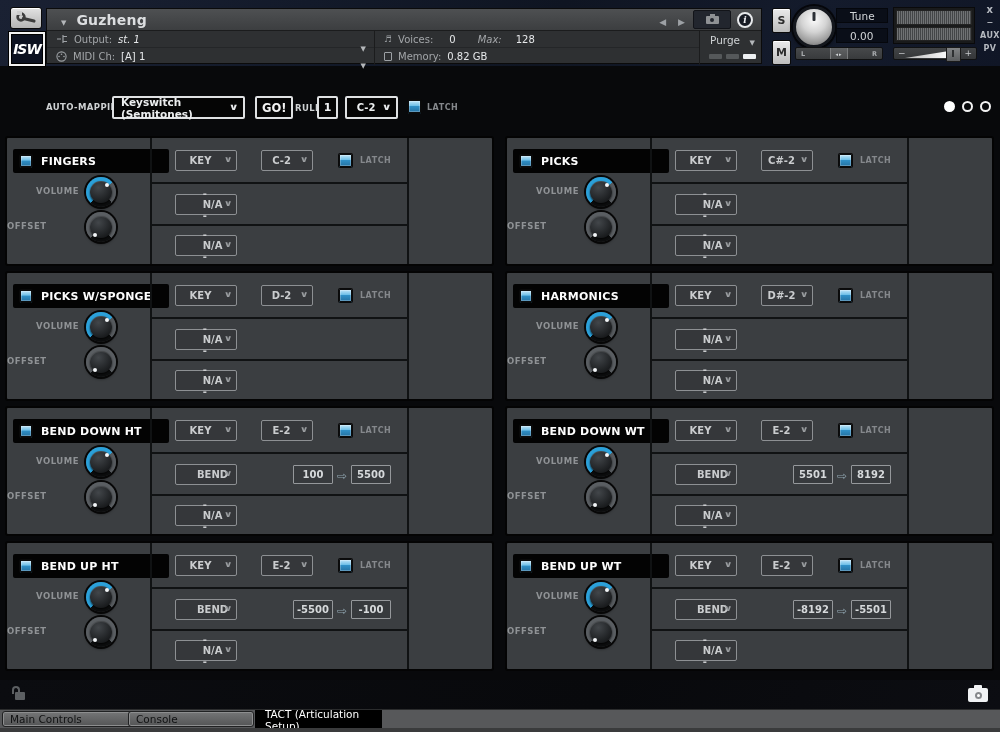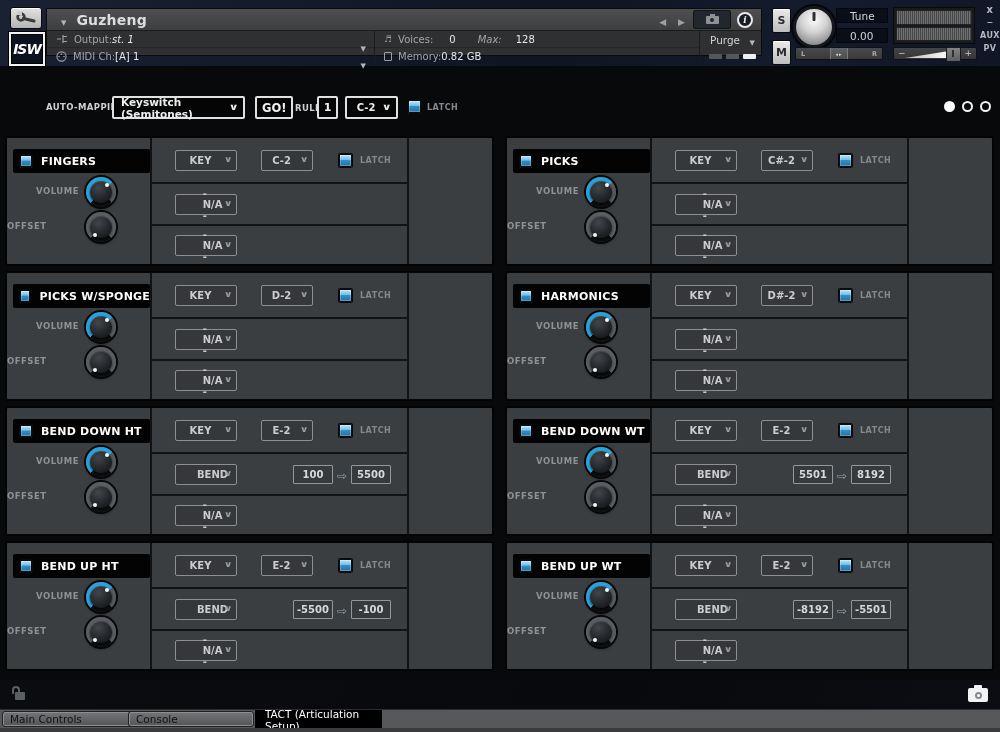--- a/index.html
+++ b/index.html
@@ -10,21 +10,21 @@
   .topstrip{position:absolute;left:0;top:0;width:1000px;height:66px;
     background:linear-gradient(115deg,#1a2133 0%,#131a2a 30%,#0f1522 55%,#141b2c 80%,#101626 100%);}
   .wrench-btn{position:absolute;left:10px;top:7px;width:30px;height:20px;border-radius:3px;
     background:linear-gradient(#e2e2e2,#b4b4b4);border:1px solid #0a0a0a;
     box-shadow:inset 0 1px 0 #fff;display:flex;align-items:center;justify-content:center;}
   .logo{position:absolute;left:9px;top:32px;width:32px;height:30px;background:#0c1120;
     border:2px solid #f2f2f2;box-shadow:0 0 0 1px #000, inset 0 0 0 1px #000;
     display:flex;align-items:center;justify-content:center;}
   .logo span{color:#fff;font:italic bold 14px "DejaVu Sans",sans-serif;letter-spacing:-1px;}
 
-  .instr{position:absolute;left:46px;top:8px;width:716px;height:48px;border:1px solid #0b0b0b;box-sizing:border-box;background:#2e3032;}
+  .instr{position:absolute;left:46px;top:8px;width:716px;height:56px;border:1px solid #0b0b0b;box-sizing:border-box;background:#2e3032;}
   .instr-title{height:21px;background:linear-gradient(#4e5052,#3c3e40);border-bottom:1px solid #1b1c1d;
     display:flex;align-items:center;padding:0 8px;}
   .tri::before{content:"\25BC";font-size:7px;color:#b4b7ba;}
   .instr-title .tri{margin:0 10px 0 6px;}
   .ititle{color:#dcdee0;font-size:14px;font-weight:bold;letter-spacing:.2px;}
   .navs{margin-left:auto;display:flex;align-items:center;gap:12px;margin-right:8px;}
   .arrow-left::before{content:"\25C0";font-size:9px;color:#9da1a5;}
   .arrow-right::before{content:"\25B6";font-size:9px;color:#9da1a5;}
   .cambox{width:36px;height:17px;background:#22262e;border:1px solid #121419;border-radius:2px;
     display:flex;align-items:center;justify-content:center;margin-right:6px;}
@@ -35,21 +35,21 @@
     display:flex;align-items:center;justify-content:center;}
   .info::before{content:"i";font:italic bold 9px "DejaVu Serif",serif;color:#f0f2f4;}
 
   .instr-rows{display:flex;height:34px;}
   .col-a{width:327px;border-right:1px solid #1b1c1d;}
   .col-b{flex:1;border-right:1px solid #1b1c1d;}
   .col-c{width:61px;position:relative;}
   .irow{height:17px;display:flex;align-items:center;padding-left:9px;box-sizing:border-box;position:relative;}
   .col-a .irow:first-child,.col-b .irow:first-child{border-bottom:1px solid #242628;}
   .ilab{color:#a3a6a9;font-size:10px;margin-left:6px;}
-  .ival{color:#e6e8ea;font-size:10px;margin-left:0;}
+  .ival{color:#e6e8ea;font-size:10px;margin-left:6px;}
   .row-dd{position:absolute;right:8px;top:5px;}
   .gicon{color:#9da1a5;font-size:9px;line-height:1;}
   .memchip{width:8px;height:9px;border:1px solid #9da1a5;border-radius:1px;box-sizing:border-box;}
   .v-val{margin-left:16px;} .v-max{margin-left:22px;font-style:italic;} .v-maxval{margin-left:14px;}
   .purge{height:17px;display:flex;align-items:center;padding:0 6px 0 10px;}
   .purge .ival{margin-left:0;font-size:10.5px;color:#cfd2d4;}
   .purge .tri{margin-left:auto;}
   .purge-meter{display:flex;gap:4px;padding:6px 0 0 9px;}
   .pbar{width:13px;height:5px;background:#55585a;border-radius:1px;}
   .pbar.lit{background:#edeff1;}
@@ -120,21 +120,21 @@
   
   .cb{display:inline-block;width:12px;height:12px;border-radius:1px;box-sizing:border-box;
     background:linear-gradient(#bfe5f8 0%,#6fc0e8 42%,#2f8fc6 50%,#2573a3 100%);
     border:1px solid #0b0c0d;box-shadow:0 0 0 1px #0a0a0a,inset 0 0 0 1px rgba(255,255,255,.25),0 1px 0 #4da4d4;}
   .cb13{width:13px;height:13px;}
 
   
   .panels{position:absolute;left:5px;top:136px;display:grid;grid-template-columns:489px 489px;
     grid-auto-rows:130px;column-gap:11px;row-gap:5px;}
   .panel{position:relative;background:#3b3e41;border:2px solid #040404;border-radius:3px;box-sizing:border-box;}
-  .p-header{position:absolute;left:6px;top:11px;width:137px;height:24px;background:#030303;border-radius:2px;
+  .p-header{position:absolute;left:6px;top:11px;width:156px;height:24px;background:#030303;border-radius:2px;
     display:flex;align-items:center;padding-left:7px;gap:9px;box-sizing:border-box;}
   .p-name{color:#fdfdfd;font-size:11px;font-weight:bold;letter-spacing:.2px;white-space:nowrap;}
   .p-lab{font-size:8.5px;font-weight:bold;color:#8f9295;letter-spacing:.5px;}
   .lab-vol{position:absolute;left:0;top:48px;width:72px;text-align:right;}
   .lab-off{position:absolute;left:0;top:83px;width:72px;text-align:left;}
 
   .knob{position:absolute;width:30px;height:30px;border-radius:50%;
     box-shadow:0 0 0 2px #070707,0 2px 3px rgba(0,0,0,.6);}
   .knob::after{content:'';position:absolute;inset:4px;border-radius:50%;
     background:radial-gradient(circle at 38% 30%,#42464a,#17191b 78%);

